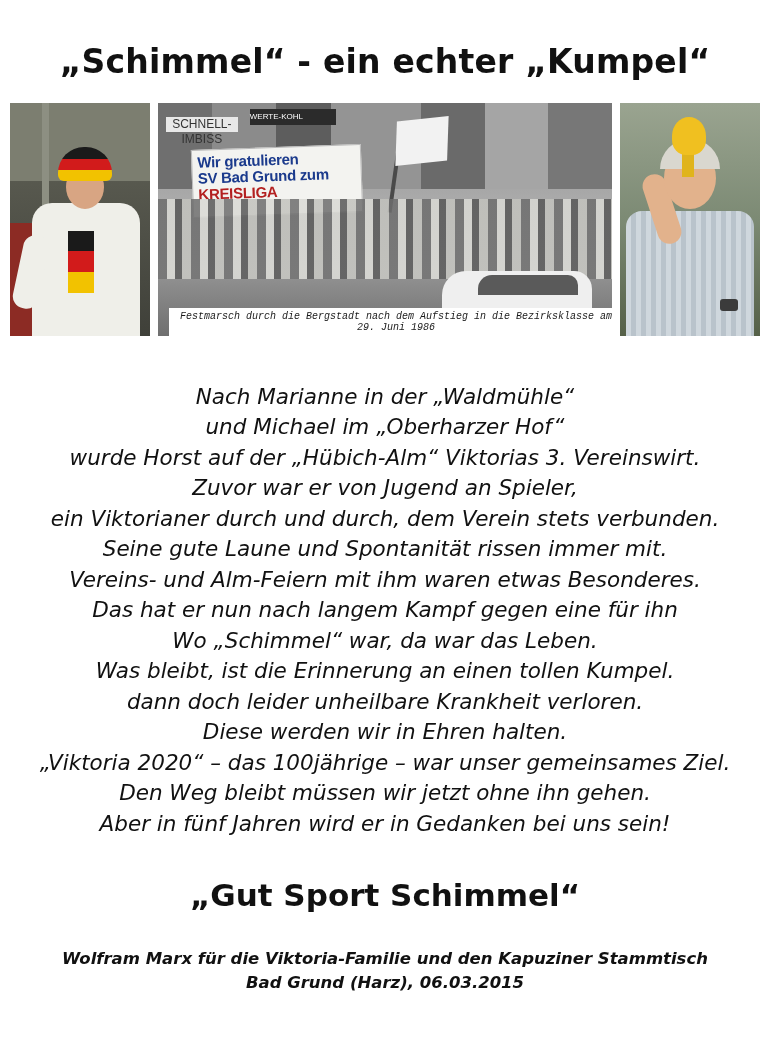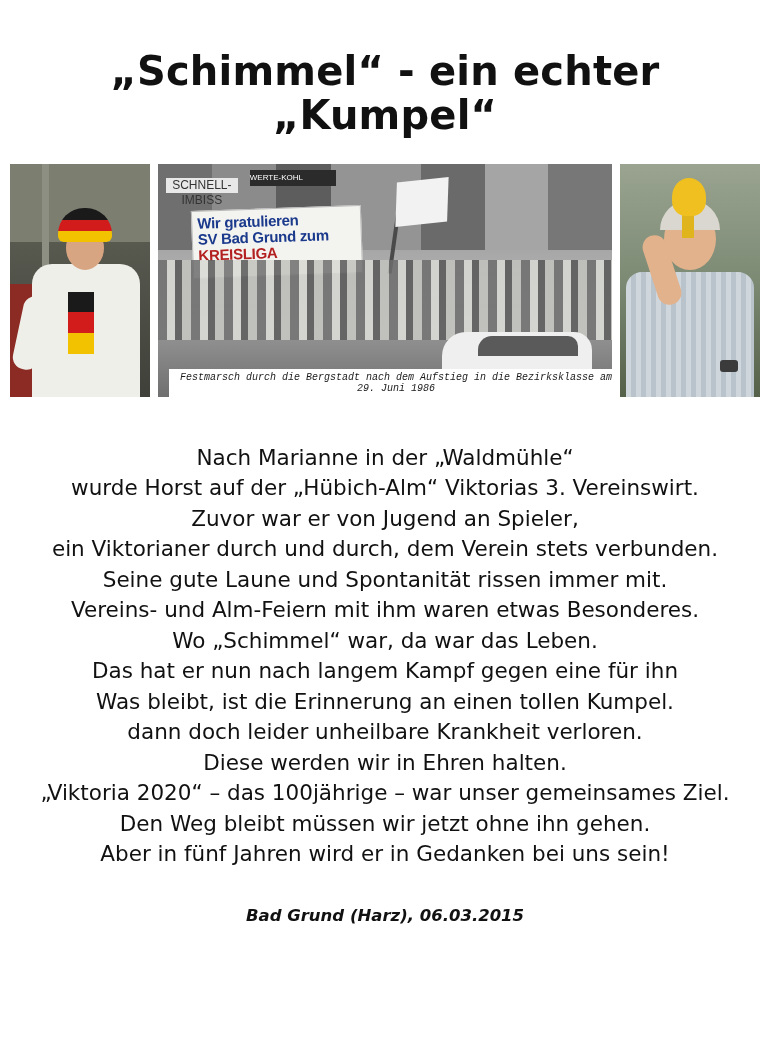--- a/index.html
+++ b/index.html
@@ -17,21 +17,21 @@
   .page {
     position: relative;
     width: 770px;
     height: 1064px;
     background: #ffffff;
   }
 
   
   .title {
     text-align: center;
-    font-size: 40px;
+    font-size: 33px;
     font-weight: bold;
     letter-spacing: 0.2px;
     padding-top: 22px;
     line-height: 1.1;
     color: #111111;
   }
 
   
   .photo-strip {
     display: flex;
@@ -206,21 +206,21 @@
   }
 
   
   .poem {
     margin-top: 46px;
     text-align: center;
     font-size: 21.5px;
     line-height: 1.42;
     color: #111111;
   }
-  .poem div { white-space: nowrap; }
+  .poem div { white-space: nowrap; font-style: italic; }
 
   .closing {
     text-align: center;
     font-size: 31px;
     font-weight: bold;
     margin-top: 38px;
     color: #111111;
   }
 
   .signature {
@@ -287,33 +287,36 @@
       <div class="rp-hair"></div>
       <div class="rp-horn-stem"></div>
       <div class="rp-horn"></div>
       <div class="rp-watch"></div>
     </div>
 
   </div>
 
   <div class="poem">
     <div>Nach Marianne in der „Waldmühle“</div>
+    <div>und Michael im „Oberharzer Hof“</div>
     <div>wurde Horst auf der „Hübich-Alm“ Viktorias 3. Vereinswirt.</div>
     <div>Zuvor war er von Jugend an Spieler,</div>
     <div>ein Viktorianer durch und durch, dem Verein stets verbunden.</div>
     <div>Seine gute Laune und Spontanität rissen immer mit.</div>
     <div>Vereins- und Alm-Feiern mit ihm waren etwas Besonderes.</div>
+    <div>Das hat er nun nach langem Kampf gegen eine für ihn</div>
     <div>Wo „Schimmel“ war, da war das Leben.</div>
-    <div>Das hat er nun nach langem Kampf gegen eine für ihn</div>
     <div>Was bleibt, ist die Erinnerung an einen tollen Kumpel.</div>
     <div>dann doch leider unheilbare Krankheit verloren.</div>
     <div>Diese werden wir in Ehren halten.</div>
     <div>„Viktoria 2020“ – das 100jährige – war unser gemeinsames Ziel.</div>
     <div>Den Weg bleibt müssen wir jetzt ohne ihn gehen.</div>
     <div>Aber in fünf Jahren wird er in Gedanken bei uns sein!</div>
   </div>
 
+  <div class="closing">„Gut Sport Schimmel“</div>
 
   <div class="signature">
+    <div>Wolfram Marx für die Viktoria-Familie und den Kapuziner Stammtisch</div>
     <div>Bad Grund (Harz), 06.03.2015</div>
   </div>
 
 </div>
 
 </body></html>

